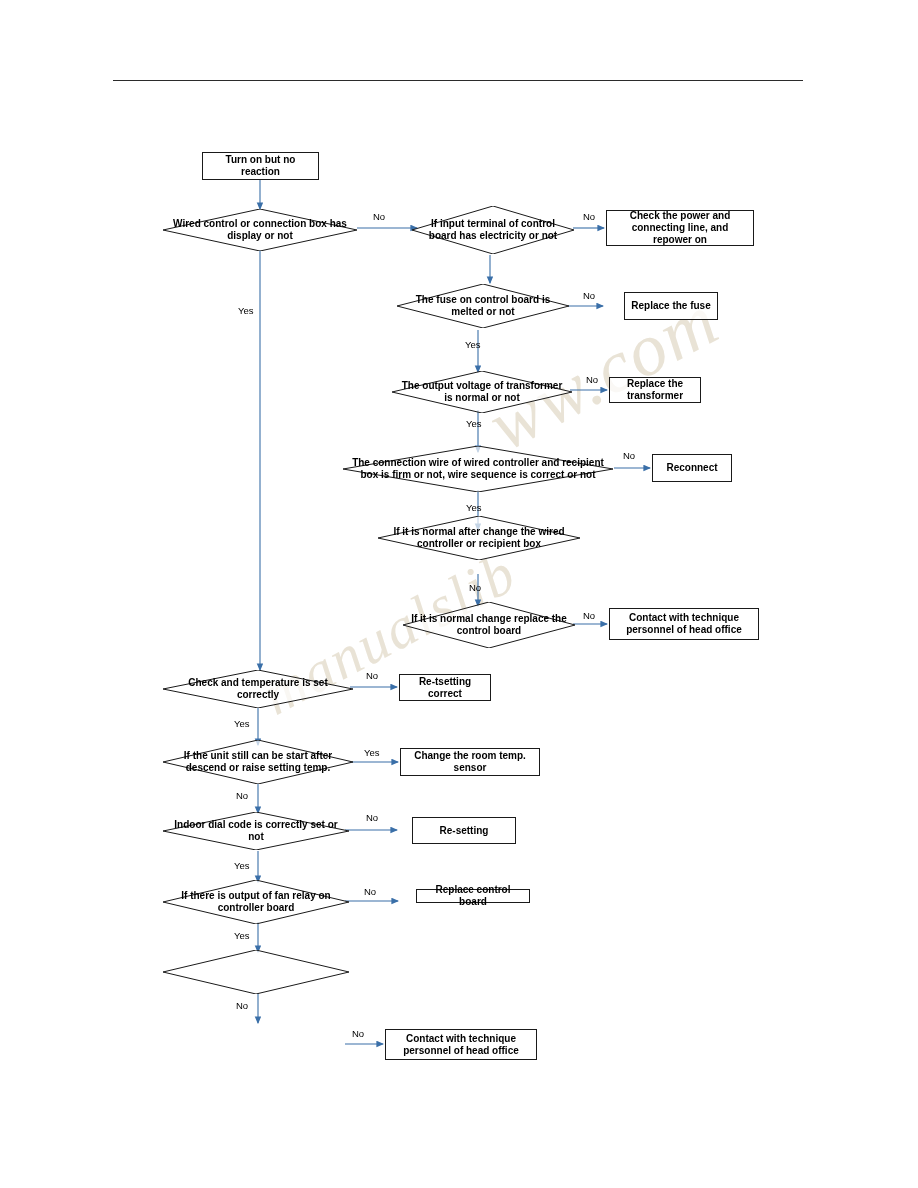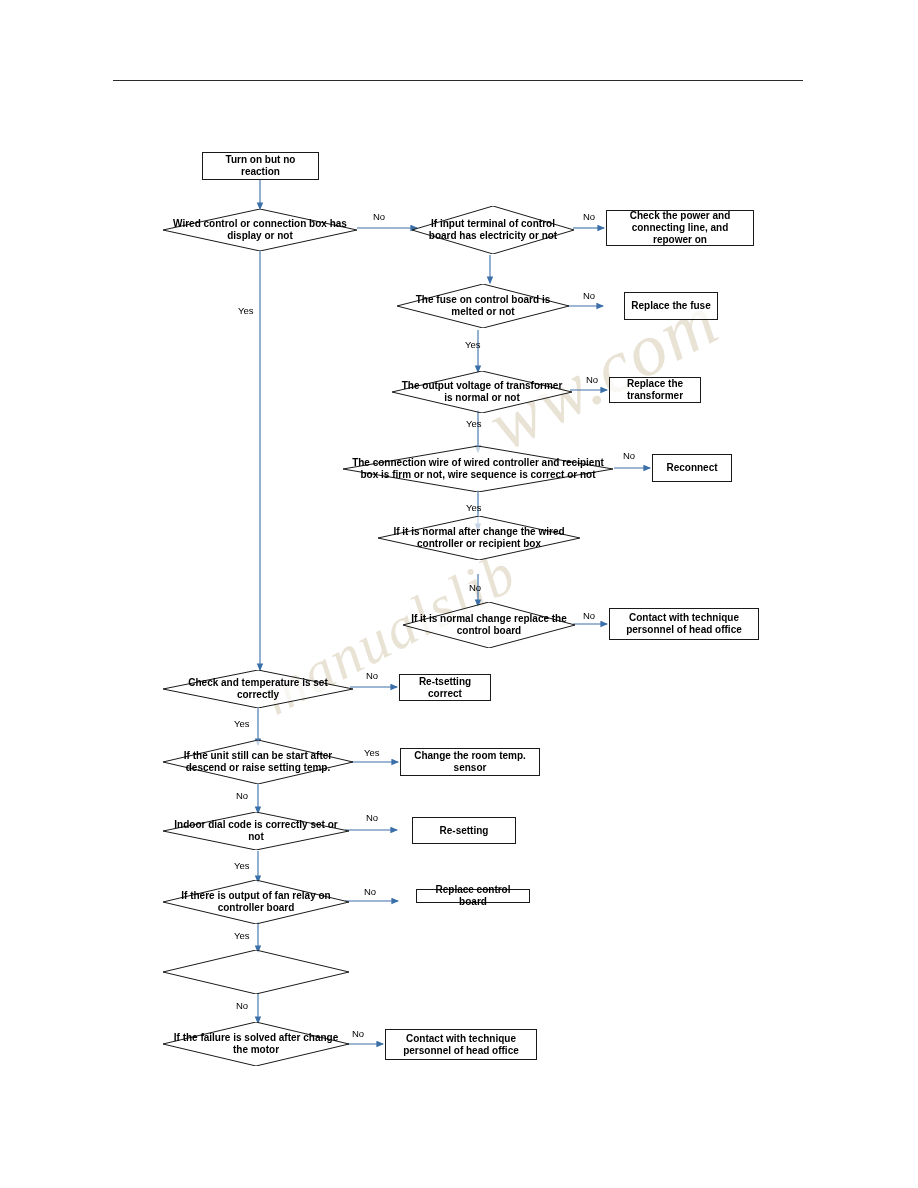--- a/index.html
+++ b/index.html
@@ -266,26 +266,20 @@
     <div class="node box" style="left:416px; top:889px; width:114px; height:14px;">
       <span>Replace control board</span>
     </div>
 
     <div class="node dmd" style="left:163px; top:950px; width:186px; height:44px;">
       <svg class="dmd-shape" viewBox="0 0 186 44" preserveAspectRatio="none">
         <polygon points="93,0 186,22 93,44 0,22" fill="rgba(255,255,255,0.7)" stroke="#1a1a1a" stroke-width="1"></polygon>
       </svg>
     </div>
 
-    <div class="node dmd" style="left:163px; top:1022px; width:186px; height:44px;">
-      <svg class="dmd-shape" viewBox="0 0 186 44" preserveAspectRatio="none">
-        <polygon points="93,0 186,22 93,44 0,22" fill="rgba(255,255,255,0.7)" stroke="#1a1a1a" stroke-width="1"></polygon>
-      </svg>
-      <span class="lbl">If the failure is solved after change the motor</span>
-    </div>
 
     <div class="node box" style="left:385px; top:1029px; width:152px; height:31px;">
       <span>Contact with technique personnel of head office</span>
     </div>
 
     <div class="edgelabel" style="left:373px; top:211px;">No</div>
     <div class="edgelabel" style="left:583px; top:211px;">No</div>
     <div class="edgelabel" style="left:238px; top:305px;">Yes</div>
     <div class="edgelabel" style="left:583px; top:290px;">No</div>
     <div class="edgelabel" style="left:465px; top:339px;">Yes</div>

